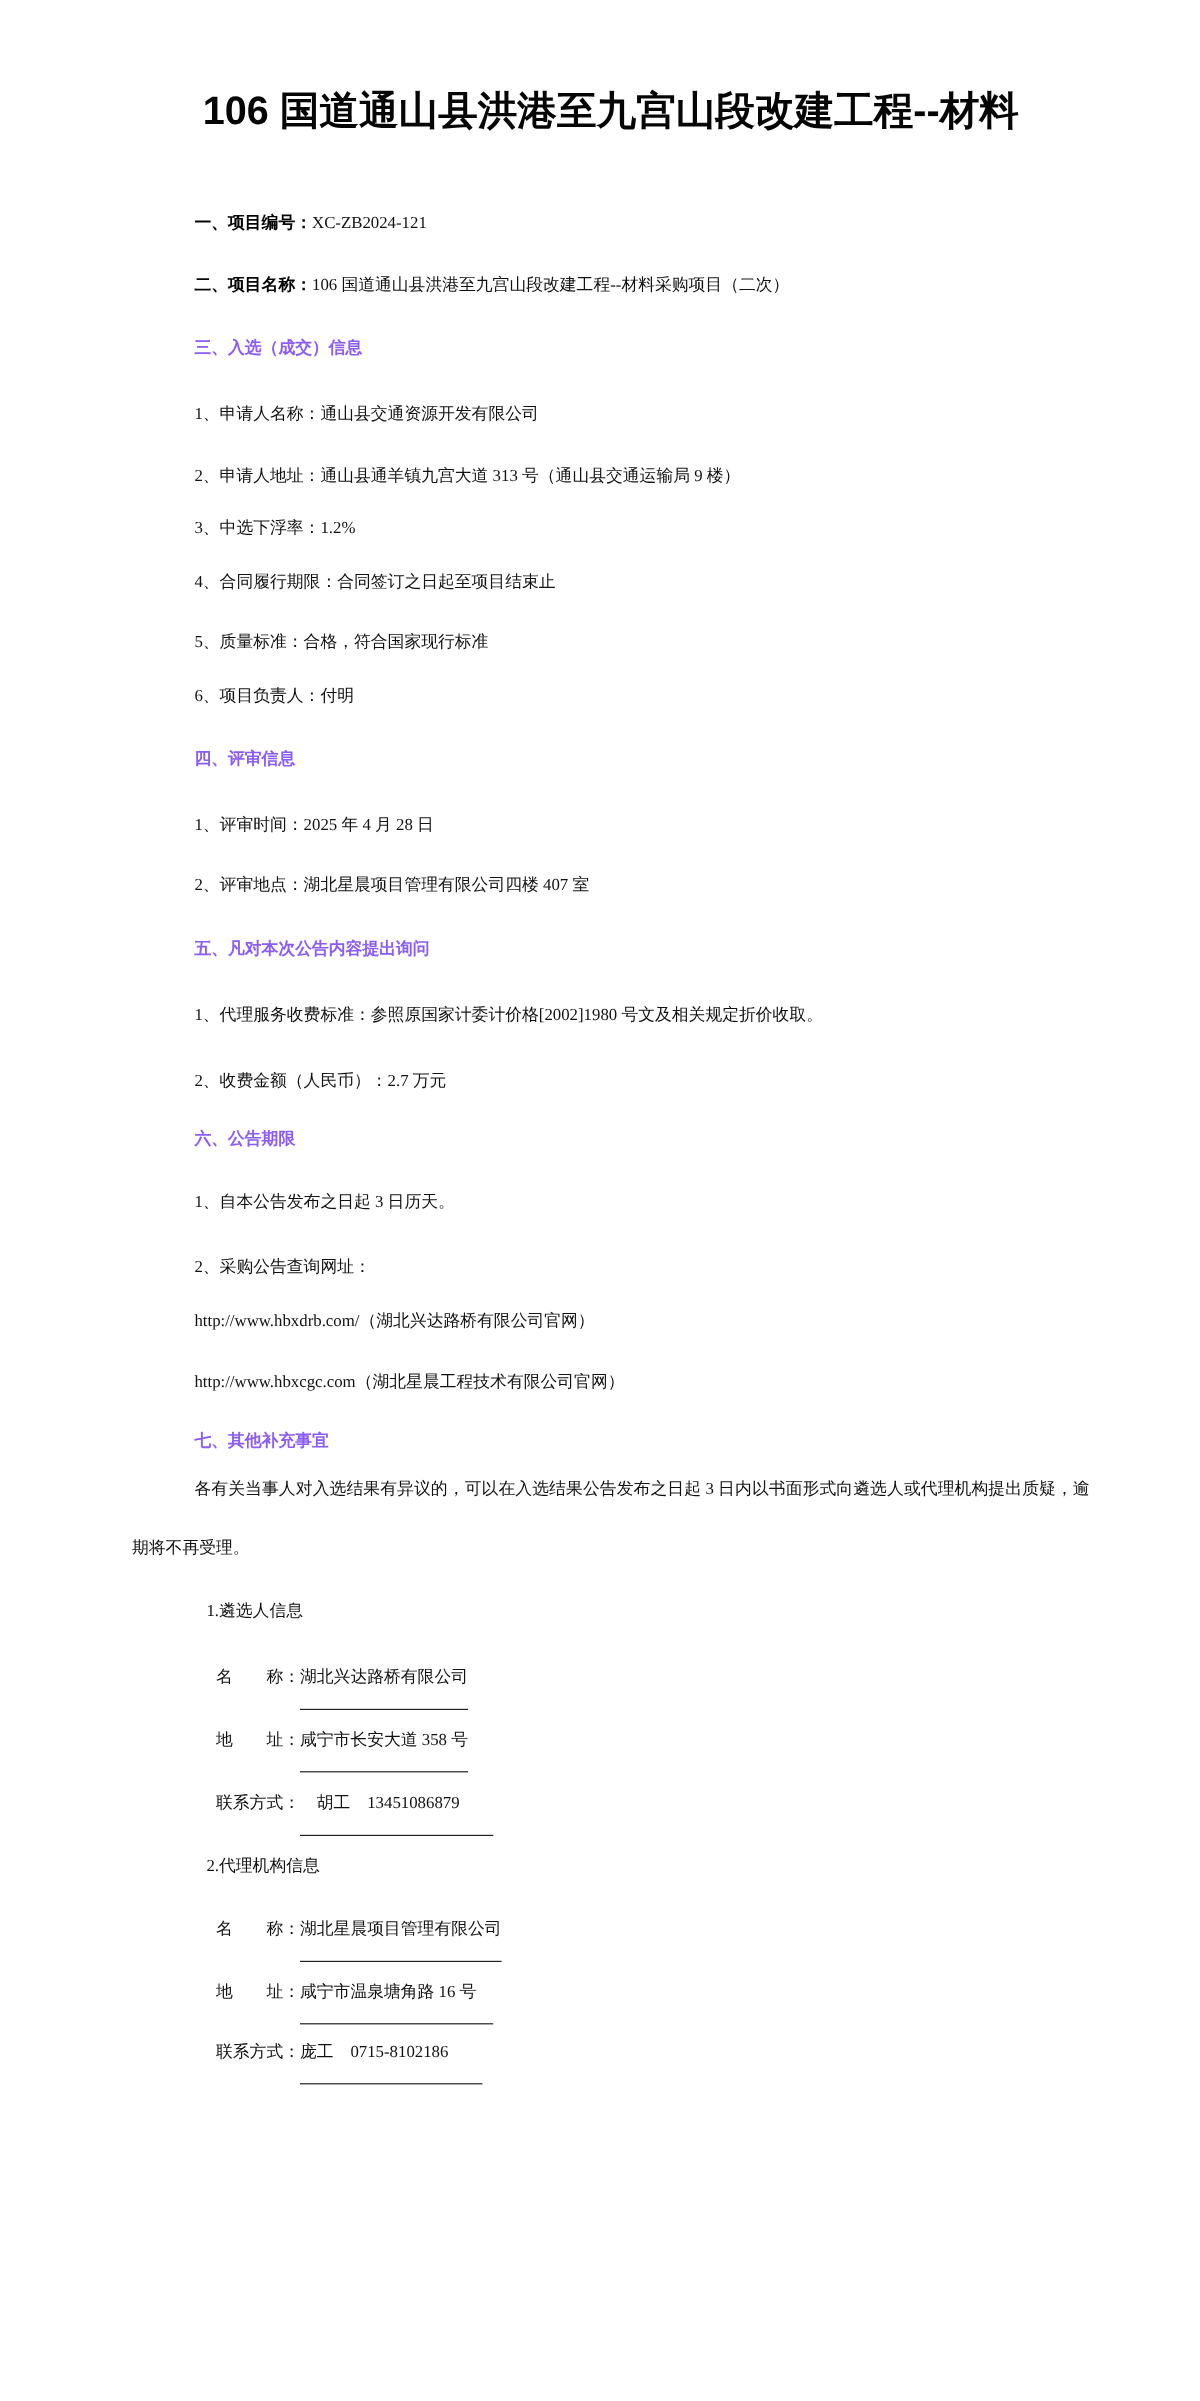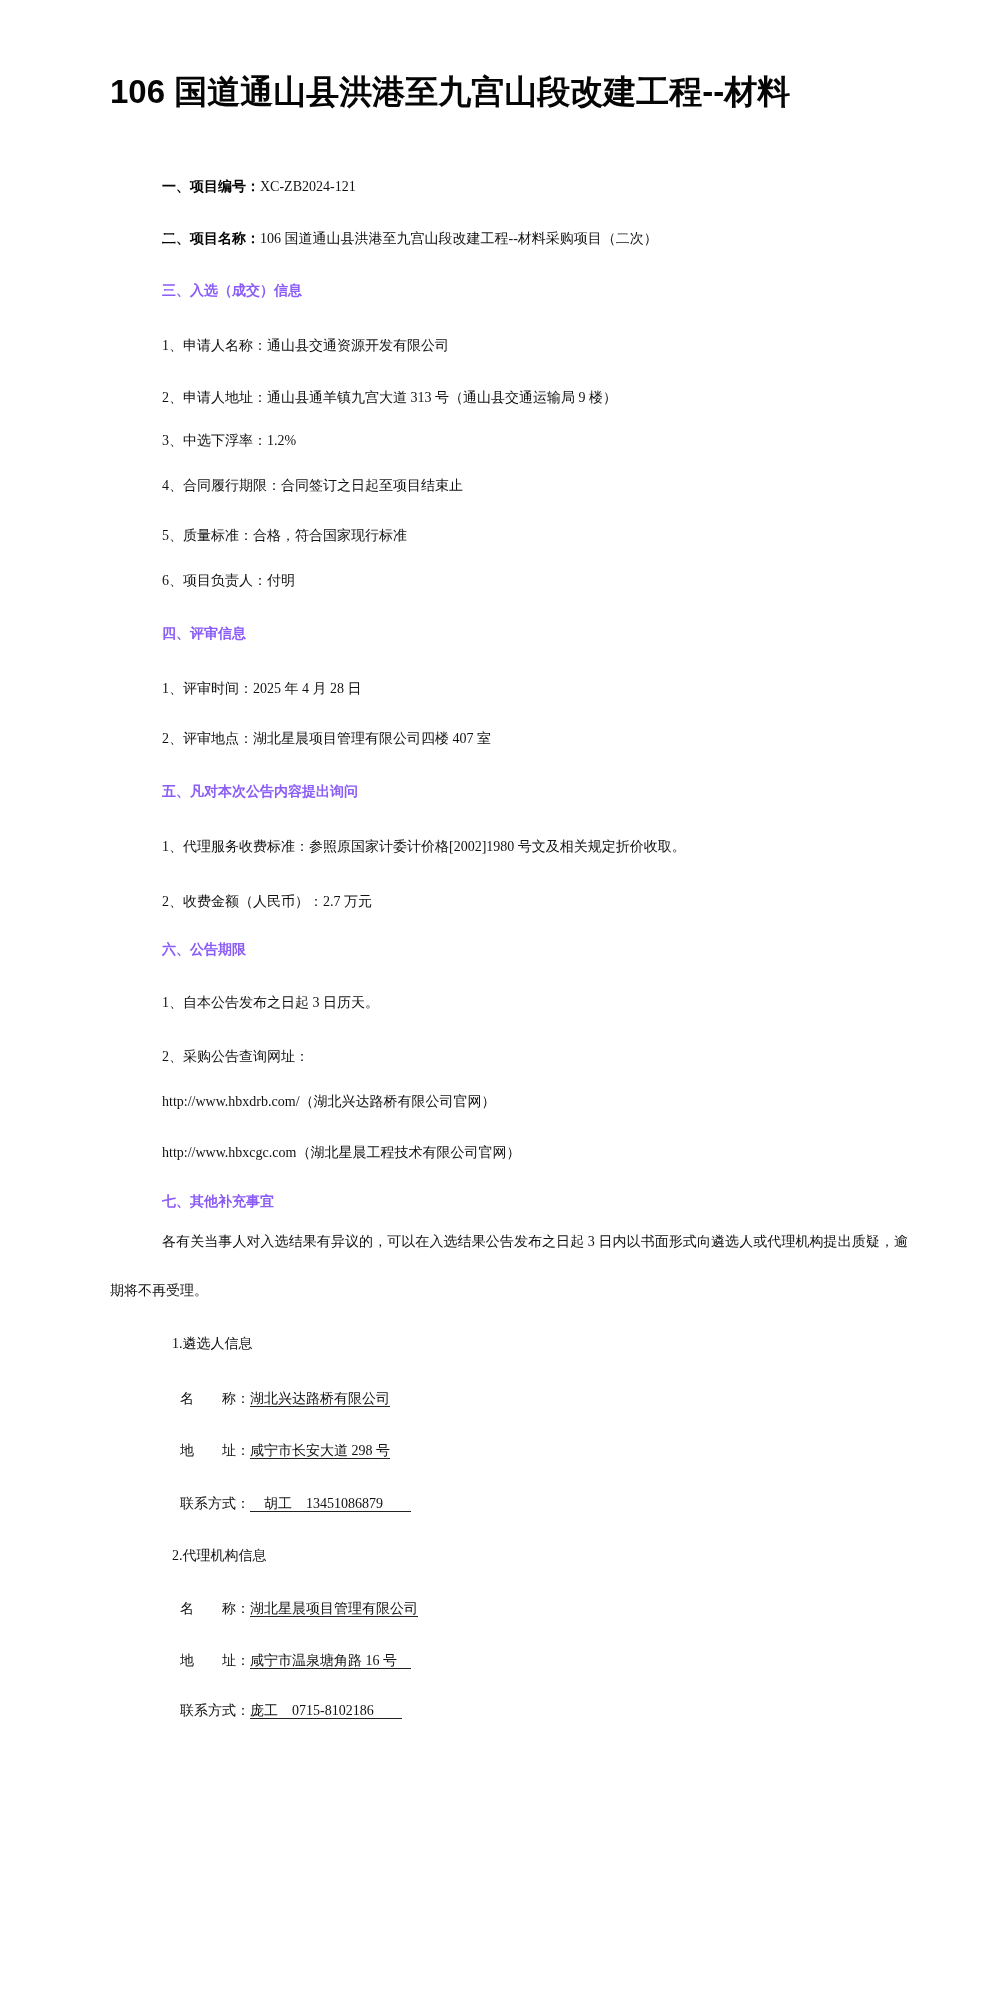--- a/index.html
+++ b/index.html
@@ -10,20 +10,21 @@
     margin:0 auto;
     background:#ffffff;
     box-sizing:border-box;
     padding:66px 92px 40px 110px;
     font-family:"Liberation Serif","DejaVu Serif",serif;
     color:#111111;
     overflow:hidden;
   }
   .title{
     margin:0;
+    text-align:center;
     font-family:"Liberation Sans","DejaVu Sans",sans-serif;
     font-weight:700;
     font-size:33px;
     line-height:52px;
     color:#050505;
   }
   .title span{display:block;}
   p.line{
     margin:0;
     font-size:14px;
@@ -31,21 +32,21 @@
     text-align:justify;
     word-break:break-all;
   }
   p.ind{text-indent:52px;}
   .b{font-weight:700;color:#050505;}
   p.head{font-weight:700;color:#8b5cf6;}
   p.sub{margin-left:62px;}
   p.contact{margin-left:70px;}
   .u{
     border-bottom:1.5px solid #222222;
-    padding-bottom:0;
+    padding-bottom:18px;
   }
 </style>
 </head>
 <body>
 
 <div class="page">
 
   <h1 class="title">
     <span>106 国道通山县洪港至九宫山段改建工程--材料</span>
   </h1>
@@ -75,21 +76,21 @@
   <p class="line ind" style="margin-top:5px">2、采购公告查询网址：</p>
   <p class="line ind" style="margin-top:-4px">http://www.hbxdrb.com/（湖北兴达路桥有限公司官网）</p>
   <p class="line ind" style="margin-top:2px">http://www.hbxcgc.com（湖北星晨工程技术有限公司官网）</p>
 
   <p class="line ind head" style="margin-top:0px">七、其他补充事宜</p>
   <p class="line ind" style="margin-top:-9px">各有关当事人对入选结果有异议的，可以在入选结果公告发布之日起 3 日内以书面形式向遴选人或代理机构提出质疑，逾期将不再受理。</p>
 
 
   <p class="line sub" style="margin-top:4px">1.遴选人信息</p>
   <p class="line contact" style="margin-top:6px"><span>名　　称：</span><span class="u">湖北兴达路桥有限公司</span></p>
-  <p class="line contact" style="margin-top:3px"><span>地　　址：</span><span class="u">咸宁市长安大道 298 号</span></p>
+  <p class="line contact" style="margin-top:3px"><span>地　　址：</span><span class="u">咸宁市长安大道 358 号</span></p>
   <p class="line contact" style="margin-top:4px"><span>联系方式：</span><span class="u">　胡工　13451086879　　</span></p>
 
   <p class="line sub" style="margin-top:3px">2.代理机构信息</p>
   <p class="line contact" style="margin-top:4px"><span>名　　称：</span><span class="u">湖北星晨项目管理有限公司</span></p>
   <p class="line contact" style="margin-top:3px"><span>地　　址：</span><span class="u">咸宁市温泉塘角路 16 号　</span></p>
   <p class="line contact" style="margin-top:1px"><span>联系方式：</span><span class="u">庞工　0715-8102186　　</span></p>
 
 </div>
 
 </body></html>

